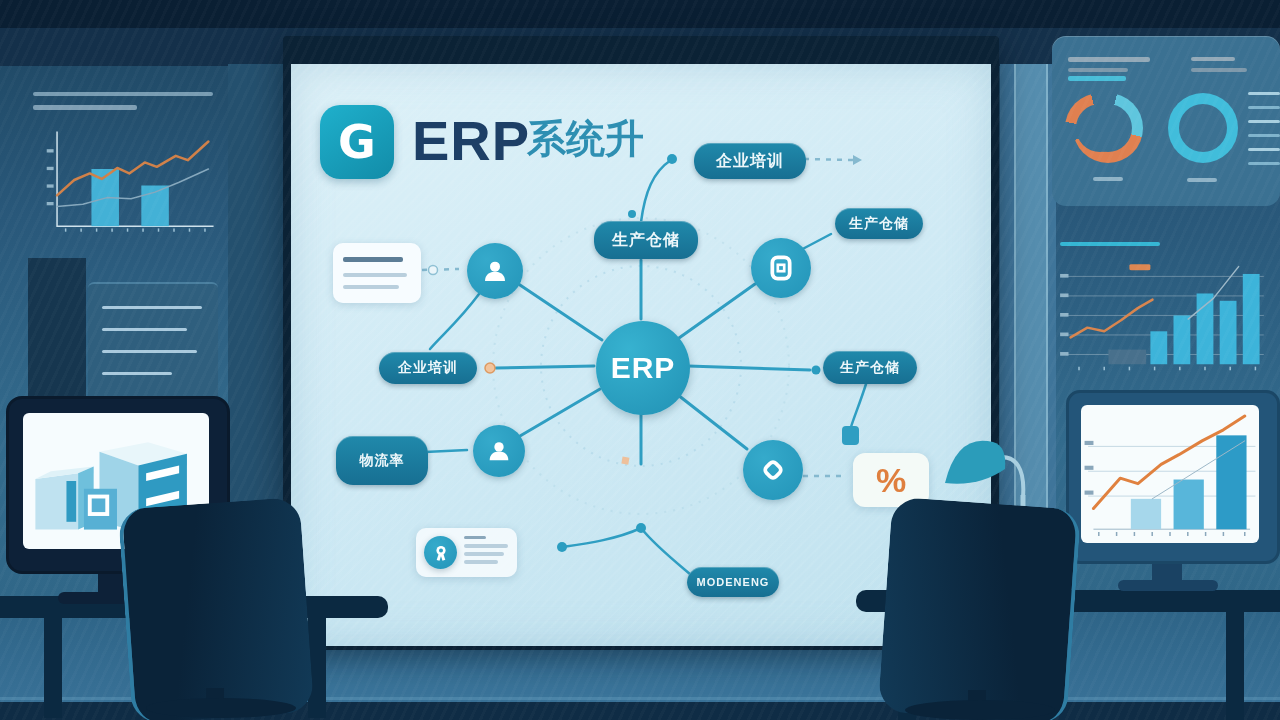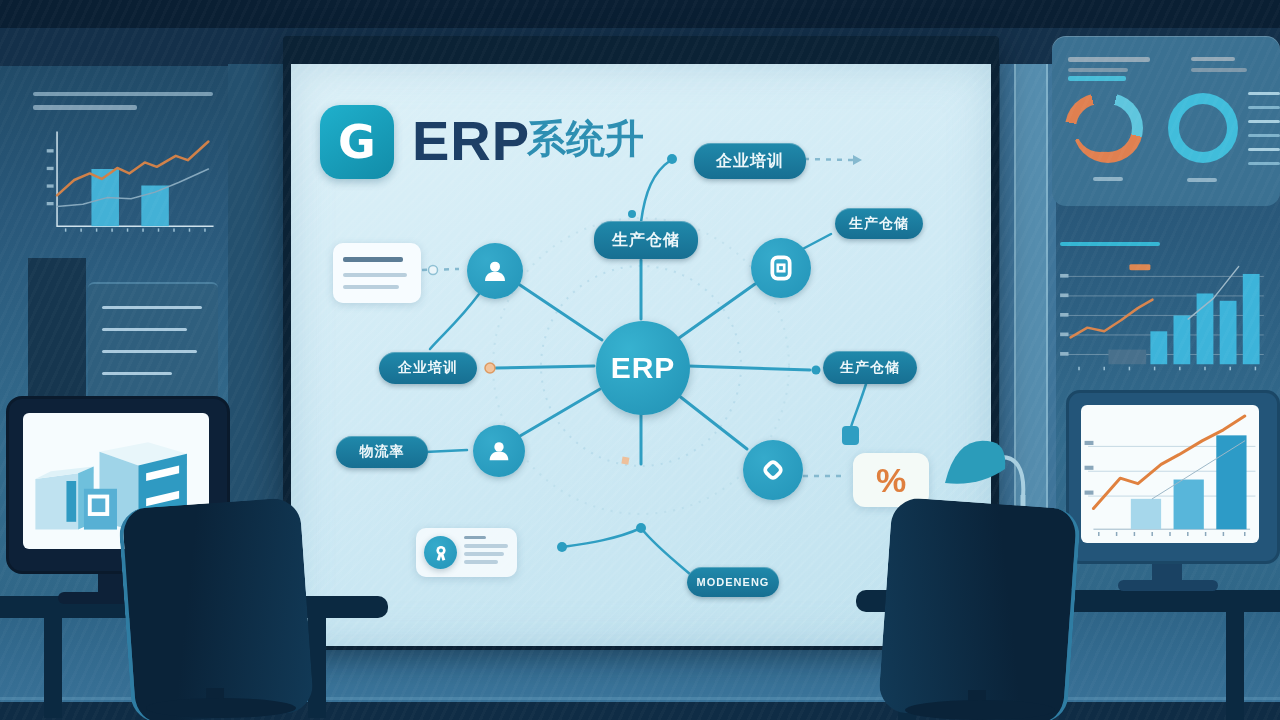--- a/index.html
+++ b/index.html
@@ -201,21 +201,21 @@
     </div>
   <div class="pill" style="left:835px;top:208px;width:88px;height:31px;font-size:14px;">
       <span>生产仓储</span>
     </div>
   <div class="pill" style="left:823px;top:351px;width:94px;height:33px;font-size:14px;">
       <span>生产仓储</span>
     </div>
   <div class="pill" style="left:379px;top:352px;width:98px;height:32px;font-size:14px;">
       <span>企业培训</span>
     </div>
-  <div class="pill" style="left:336px;top:436px;width:92px;height:32px;font-size:14px;">
+  <div class="pill" style="left:336px;top:436px;width:92px;height:49px;font-size:14px;">
       <span>物流率</span>
     </div>
   <div class="pill" style="left:687px;top:567px;width:92px;height:30px;font-size:11px;">
       <span>MODENENG</span>
     </div>
 
   <div class="icon-circle" style="left:467px;top:243px;width:56px;height:56px;">
     <svg width="30" height="30" viewBox="0 0 24 24">
         <circle cx="12" cy="8.5" r="4" fill="#fff"></circle>
         <path d="M4,20 C4,14.5 8,12.5 12,12.5 C16,12.5 20,14.5 20,20 Z" fill="#fff"></path>

